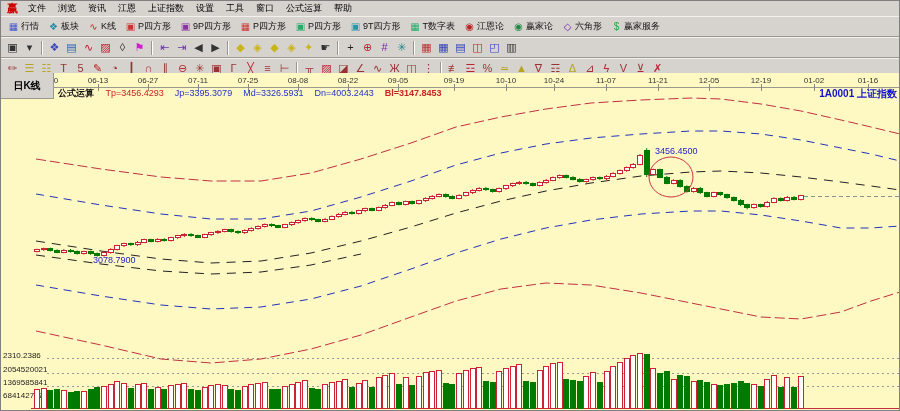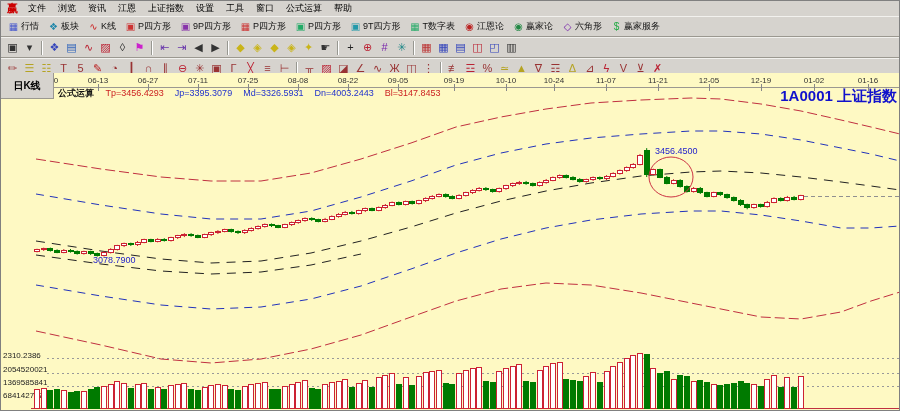--- a/index.html
+++ b/index.html
@@ -22,21 +22,21 @@
        display:inline-block;}
   .sep{display:inline-block;width:1px;height:14px;background:#979790;
        box-shadow:1px 0 0 #fff;margin:0 4px 0 3px;}
   
   #chart{position:absolute;left:0;top:72px;width:900px;height:339px;background:#fef9c3;}
   #chart svg{position:absolute;left:0;top:0;}
   #period-tab{position:absolute;left:0;top:0;width:52px;height:25px;background:#d6d3ce;
               border-right:1px solid #9b9890;border-bottom:1px solid #9b9890;
               font-size:10px;font-weight:bold;color:#000;display:flex;
               align-items:center;justify-content:center;z-index:3;}
-  #symbol-label{position:absolute;right:4px;top:14px;font-size:15px;font-weight:bold;
+  #symbol-label{position:absolute;right:4px;top:14px;font-size:10px;font-weight:bold;
                 color:#1111cc;z-index:3;}
   #indicator-row{position:absolute;left:57px;top:14px;font-size:9px;z-index:3;
                  white-space:nowrap;}
   #indicator-row .ind-name{color:#111;margin-right:9px;font-weight:bold;}
   #indicator-row .ind-val{margin-right:11px;}
 </style>
 </head>
 <body>
 
 <div id="app">
@@ -187,21 +187,21 @@
       <span class="ico" style="color: rgb(153, 51, 51);">⊻</span>
       <span class="ico" style="color: rgb(187, 34, 51);">✗</span>
     </div>
 
   <div id="chart">
     <div id="period-tab">日K线</div>
     <div id="symbol-label">1A0001 上证指数</div>
     <div id="indicator-row">
       <span class="ind-name">公式运算</span>
       
-    <span class="ind-val" style="color: rgb(204, 34, 34); text-align: center;">Tp=3456.4293</span><span class="ind-val" style="color: rgb(34, 51, 204);">Jp=3395.3079</span><span class="ind-val" style="color: rgb(34, 51, 204);">Md=3326.5931</span><span class="ind-val" style="color: rgb(34, 51, 204);">Dn=4003.2443</span><span class="ind-val" style="color: rgb(204, 34, 34);">Bl=3147.8453</span></div>
+    <span class="ind-val" style="color: rgb(204, 34, 34); text-align: center;">Tp=3456.4293</span><span class="ind-val" style="color: rgb(34, 51, 204);">Jp=3395.3079</span><span class="ind-val" style="color: rgb(34, 51, 204);">Md=3326.5931</span><span class="ind-val" style="color: rgb(34, 51, 204);">Dn=4003.2443</span><span class="ind-val" style="color: rgb(204, 34, 34); font-weight: bold;">Bl=3147.8453</span></div>
     <svg id="ksvg" width="900" height="339" viewBox="0 72 900 339">
         <line x1="0" y1="86.5" x2="899" y2="86.5" stroke="#9b9890" stroke-width="1" shape-rendering="crispEdges"></line>
         <text x="47" y="82" font-size="8" fill="#333" text-anchor="middle">05-30</text>
         <line x1="47" y1="83" x2="47" y2="90" stroke="#888" stroke-width="1" shape-rendering="crispEdges"></line>
         <text x="97" y="82" font-size="8" fill="#333" text-anchor="middle">06-13</text>
         <line x1="97" y1="83" x2="97" y2="90" stroke="#888" stroke-width="1" shape-rendering="crispEdges"></line>
         <text x="147" y="82" font-size="8" fill="#333" text-anchor="middle">06-27</text>
         <line x1="147" y1="83" x2="147" y2="90" stroke="#888" stroke-width="1" shape-rendering="crispEdges"></line>
         <text x="197" y="82" font-size="8" fill="#333" text-anchor="middle">07-11</text>
         <line x1="197" y1="83" x2="197" y2="90" stroke="#888" stroke-width="1" shape-rendering="crispEdges"></line>

